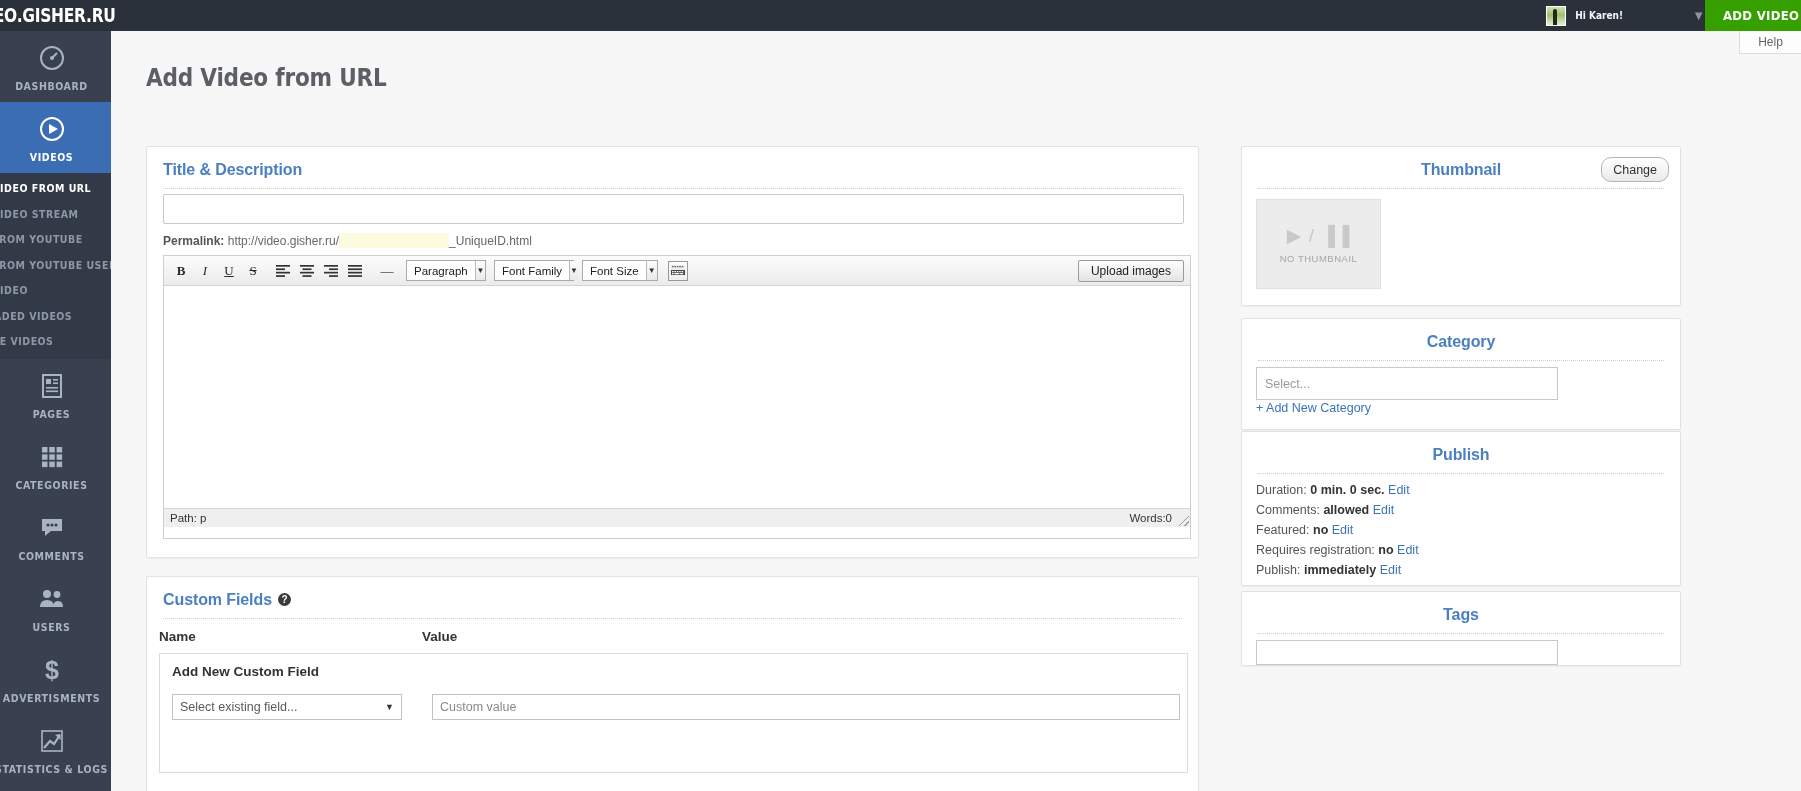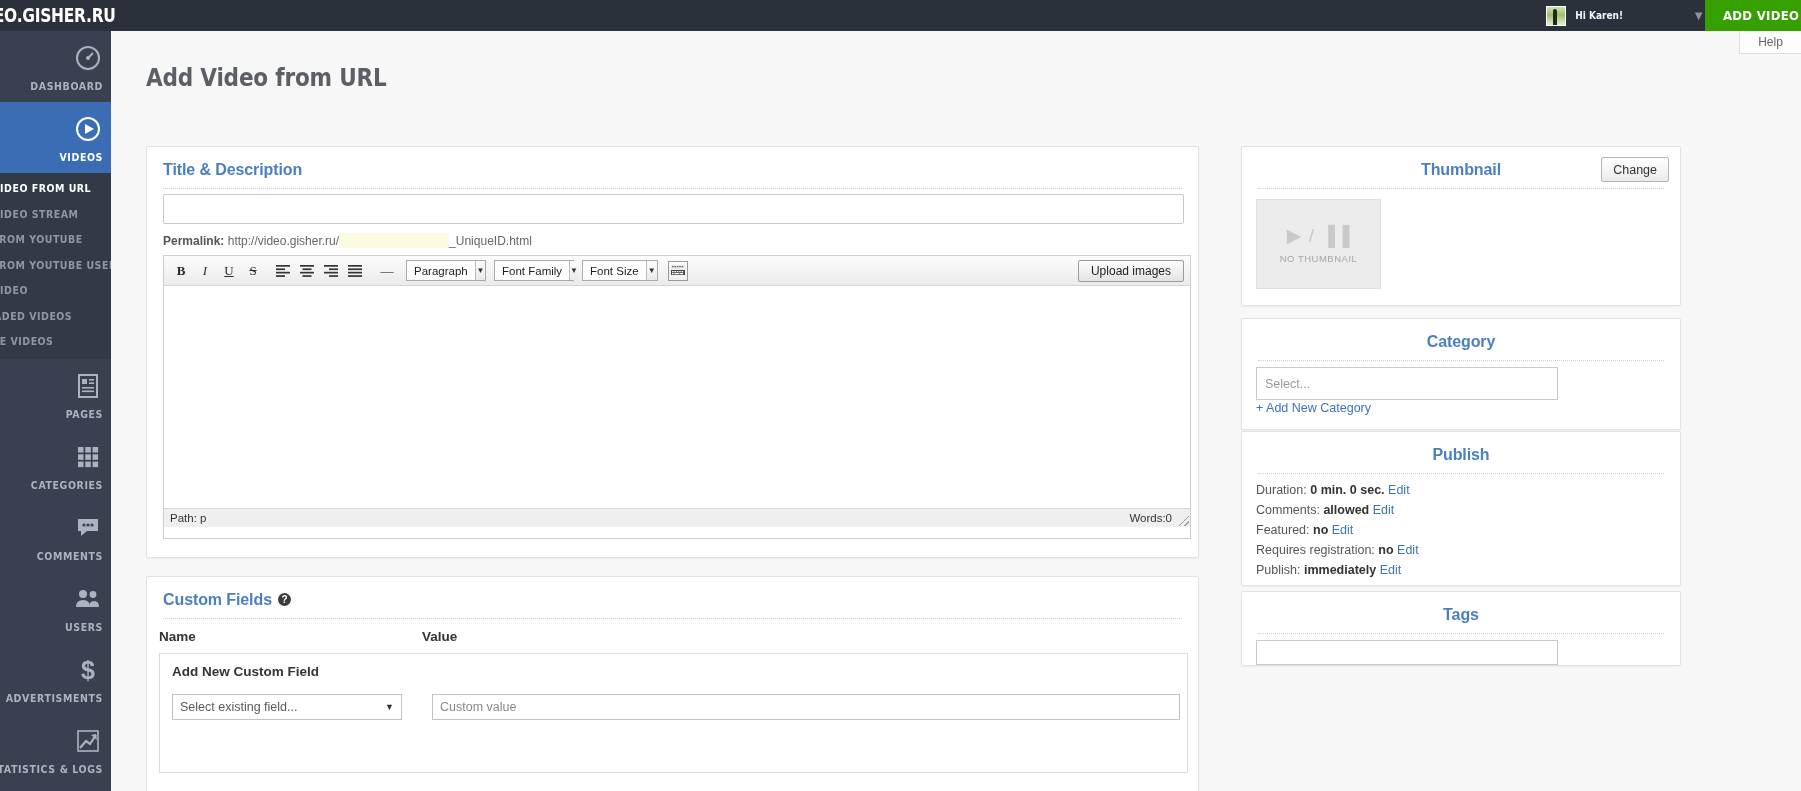--- a/index.html
+++ b/index.html
@@ -65,21 +65,21 @@
   }
 
   
   #sidebar {
     position: absolute; left: 0; top: 31px; width: 111px; height: 760px;
     background: #394150;
     z-index: 20;
   }
   .nav-item {
     position: relative;
-    display: flex; flex-direction: column; align-items: flex-end;
+    display: flex; flex-direction: column; align-items: center;
     padding: 12px 8px 10px 0;
     cursor: pointer;
   }
   .nav-item .nav-icon {
     width: 30px; height: 30px;
     display: flex; align-items: center; justify-content: center;
     color: #aab3c0;
     margin-bottom: 7px;
   }
   .nav-item .nav-label {
@@ -259,21 +259,21 @@
     font-size: 12.5px; color: #8a8a8a; padding: 0 7px;
     display: flex; align-items: center;
   }
 
   
   .rpanel { left: 1130px; width: 440px; text-align: center; }
   #panel-thumb { top: 115px; height: 160px; }
   #change-btn {
     position: absolute; right: 11px; top: 10px;
     height: 25px; padding: 0 11px;
-    border: 1px solid #b4b4b4; border-radius: 2px;
+    border: 1px solid #b4b4b4; border-radius: 10px;
     background: linear-gradient(180deg,#ffffff,#eaeaea);
     font-size: 12.5px; color: #333;
     display: flex; align-items: center; cursor: pointer;
   }
   #thumb-box {
     position: absolute; left: 14px; top: 52px; width: 125px; height: 90px;
     background: #ececec; border: 1px solid #e0e0e0;
     display: flex; flex-direction: column; align-items: center; justify-content: center;
     gap: 6px;
   }

